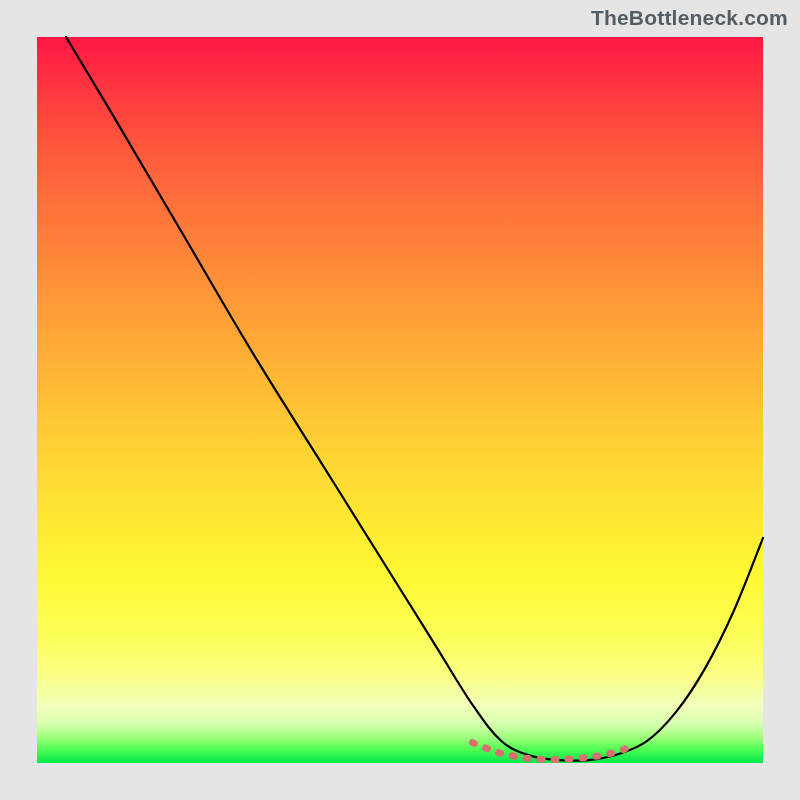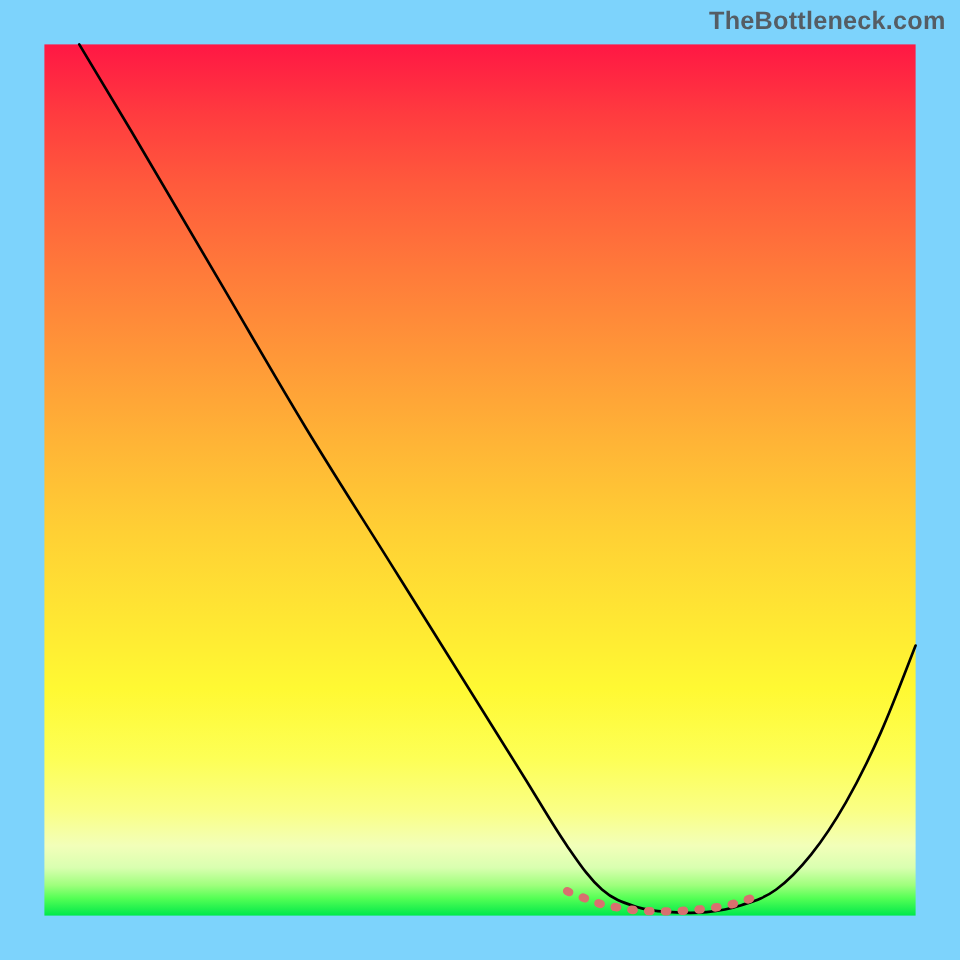--- a/index.html
+++ b/index.html
@@ -8,21 +8,21 @@
     width: 800px;
     height: 800px;
     background: #000;
     overflow: hidden;
     font-family: Arial, Helvetica, sans-serif;
   }
   .frame {
     position: relative;
     width: 800px;
     height: 800px;
-    background: #7dd3fc;
+    background: #e5e5e5;
   }
   .plot-area {
     position: absolute;
     left: 37px;
     top: 37px;
     width: 726px;
     height: 726px;
     background: linear-gradient(
       to bottom,
       #ff1744 0%,

